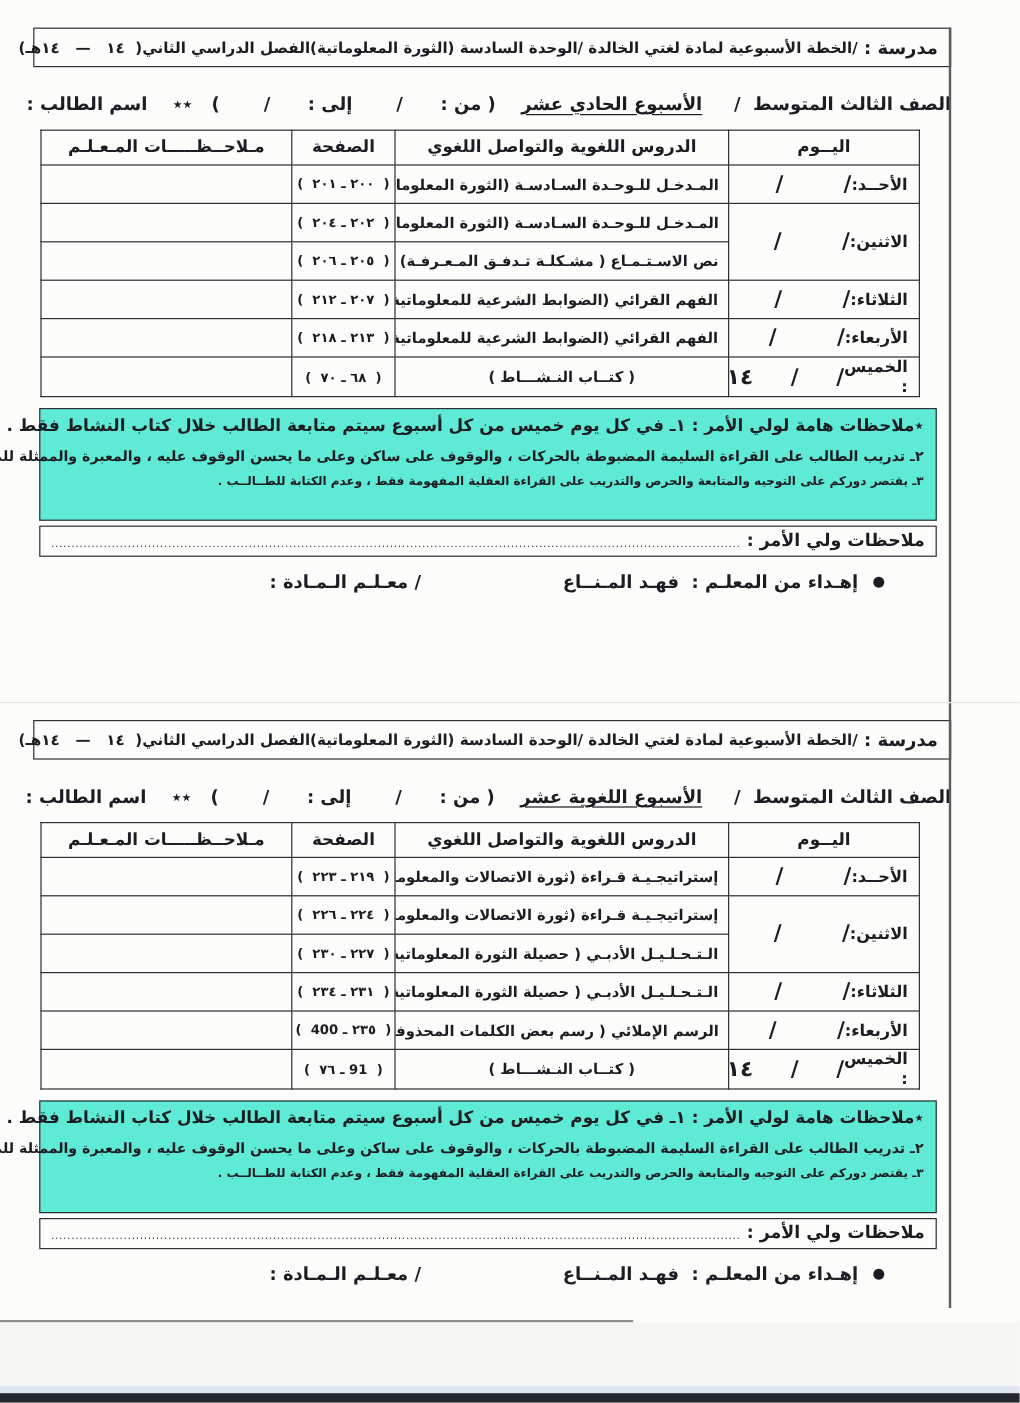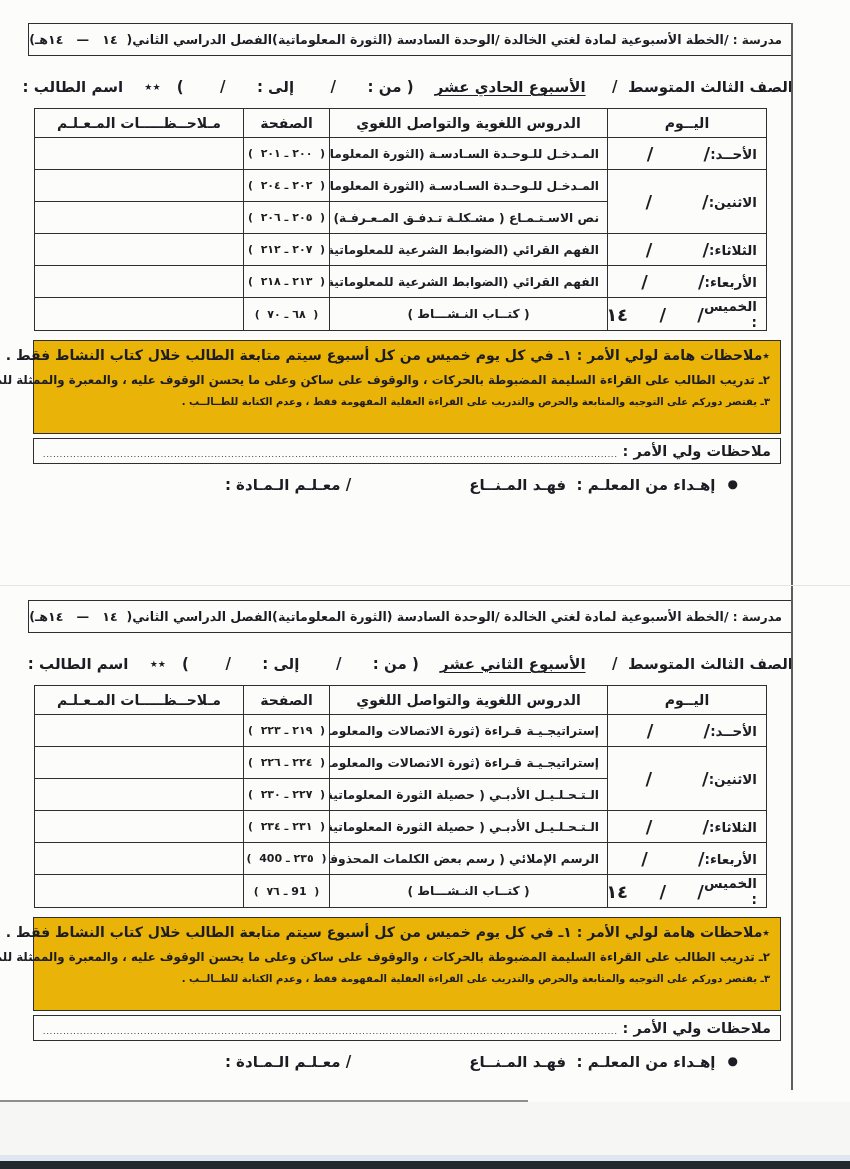--- a/index.html
+++ b/index.html
@@ -9,21 +9,21 @@
     font-family:"DejaVu Sans",sans-serif;font-weight:bold;
   }
   .section{position:absolute;right:0;width:850px;height:520px;}
 
   
   .hdr-box{
     position:absolute;top:0;left:28px;width:765px;height:33px;
     border:1.6px solid #2f2f33;box-sizing:border-box;
     display:flex;align-items:center;padding:0 10px;background:#fcfcfa;
   }
-  .school-label{font-size:12px;white-space:pre;}
+  .school-label{font-size:15px;white-space:pre;}
   .dots{flex:1;overflow:hidden;white-space:nowrap;font-size:10px;
         letter-spacing:.5px;color:#3c3c40;font-weight:normal;transform:translateY(2px);}
   .plan-title{font-size:12.6px;white-space:pre;}
 
   
   .class-row{position:absolute;top:55px;left:30px;right:57px;display:flex;align-items:center;font-size:15px;}
   .class-row .seg{white-space:pre;margin-left:16px;}
   .week{text-decoration:underline;text-underline-offset:3px;}
   .stu-dots{flex:1;overflow:hidden;white-space:nowrap;font-size:10px;letter-spacing:.5px;
             color:#3c3c40;font-weight:normal;transform:translateY(3px);}
@@ -36,21 +36,21 @@
   .day-in{display:flex;justify-content:space-between;align-items:center;padding:0 9px;font-size:13.5px;}
   .dd{white-space:pre;font-size:18px;}
   td.les{text-align:right;padding:0 8px;white-space:nowrap;font-size:12.3px;}
   td.les.center{text-align:center;padding:0;}
   td.pg{text-align:center;white-space:pre;font-size:11px;}
   td.tn{background:#fcfcfa;}
 
   
   .notes-box{
     position:absolute;top:317px;right:69px;width:748px;height:94px;
-    border:1.6px solid #2f2f33;box-sizing:border-box;padding:6px 10px 0;background:#eab308;
+    border:1.6px solid #2f2f33;box-sizing:border-box;padding:6px 10px 0;background:#5eead4;
   }
   .note1{font-size:14px;white-space:nowrap;}
   .note2{font-size:11.8px;margin-top:10px;white-space:nowrap;}
   .note3{font-size:10px;margin-top:9px;white-space:nowrap;}
   .parent-row{
     position:absolute;top:415px;right:69px;width:748px;height:26px;
     border:1.6px solid #2f2f33;box-sizing:border-box;
     display:flex;align-items:center;padding:0 9px;font-size:14.5px;background:#fcfcfa;
   }
   .parent-label{white-space:pre;}
@@ -193,21 +193,21 @@
   <div class="section" style="top: 600px;">
 
     <div class="hdr-box">
       <span class="school-label">مدرسة : </span>
       <span class="dots">..........................................................................................</span>
       <span class="plan-title">/الخطة الأسبوعية لمادة لغتي الخالدة /الوحدة السادسة (الثورة المعلوماتية)الفصل الدراسي الثاني(  ١٤   —   ١٤هـ)</span>
     </div>
 
     <div class="class-row">
       <span class="seg">الصف الثالث المتوسط  /  </span>
-      <span class="seg week">الأسبوع الثاني عشر</span>
+      <span class="seg week">الأسبوع اللغوية عشر</span>
       <span class="seg"> ( من :      /       إلى :      /       )</span>
       <span class="seg">٭٭</span>
       <span class="seg"> اسم الطالب : </span>
       <span class="stu-dots">....................................................................................</span>
     </div>
 
     <table class="tbl">
       <colgroup>
           <col style="width:159px">
           <col style="width:278px">

